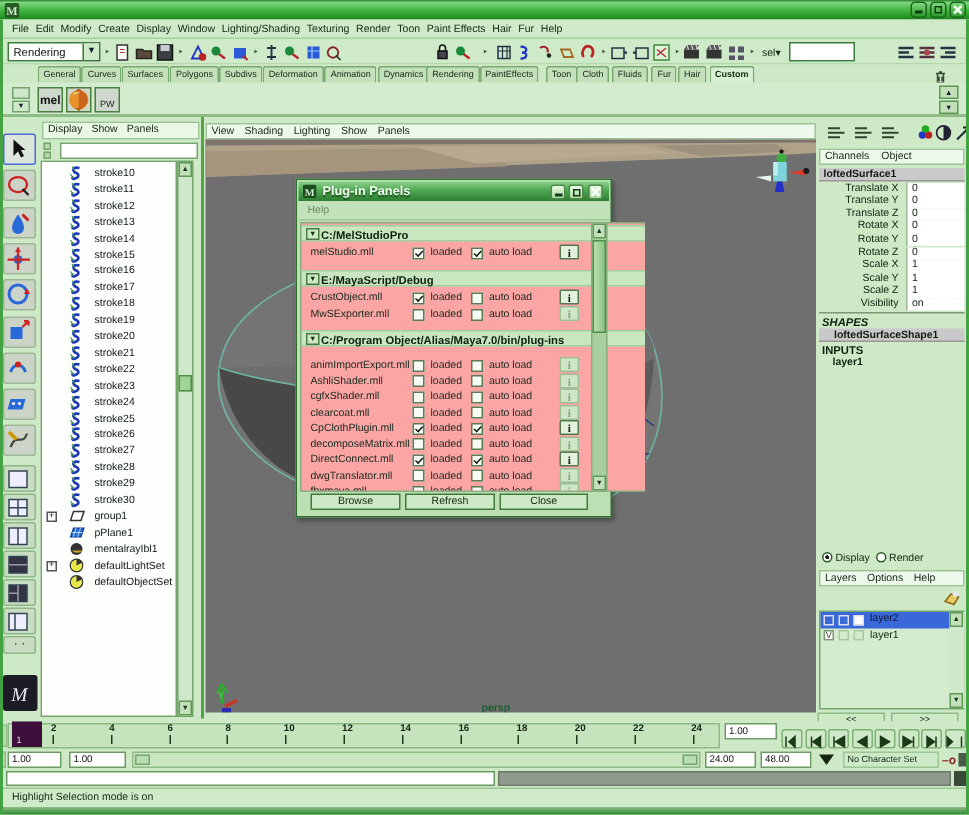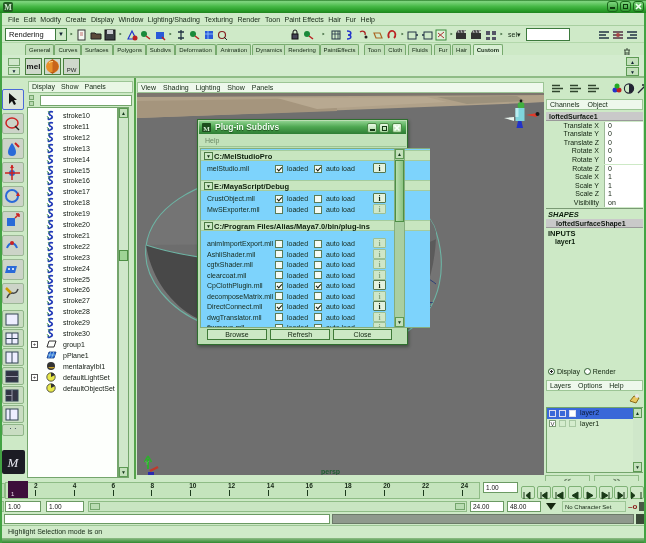--- a/index.html
+++ b/index.html
@@ -51,21 +51,21 @@
 .cbrow{position:absolute;left:1px;width:97px;height:8.6px;font-size:7px;line-height:8.6px;color:#11220f;}
 .cbrow .lab{position:absolute;right:44px;top:0;}
 .cbrow .val{position:absolute;left:58px;top:0;width:39px;background:#fff;height:8.6px;padding-left:3px;border-left:1px solid #9db897;}
 
 #led{position:absolute;left:0px;top:288px;width:99px;height:113px;}
 .radio{display:inline-block;width:7px;height:7px;border-radius:50%;background:#fff;border:1px solid #2c5a2c;vertical-align:-1px;}
 
 #dlg{left:197px;top:119px;width:211px;height:226px;background:#bcdfb4;border:1px solid #2e6e2e;box-shadow:1px 2px 3px rgba(20,40,20,.45);}
 #dlgtitle{position:absolute;left:1px;top:1px;width:207px;height:13px;background:linear-gradient(180deg,#8ed18e 0%,#4fa852 45%,#2e7d33 100%);color:#f2fff2;font-size:8.5px;font-weight:bold;line-height:13px;}
 #dlghelp{position:absolute;left:1px;top:14px;width:207px;height:13px;background:#c2e2ba;border-bottom:1px solid #9cc595;font-size:7px;line-height:13px;color:#6b8a66;padding-left:6px;}
-#dlgscroll{position:absolute;left:2px;top:28px;width:230px;height:180px;background:#7dd3fc;border:1px solid #85ad7d;border-right:none;overflow:hidden;}
+#dlgscroll{position:absolute;left:2px;top:28px;width:230px;height:180px;background:#fca5a5;border:1px solid #85ad7d;border-right:none;overflow:hidden;}
 .sect{position:absolute;left:0;width:100%;height:11px;background:#c8e6c0;border-top:1px solid #a5cc9d;border-bottom:1px solid #a5cc9d;font-size:7.5px;font-weight:bold;line-height:11px;color:#0d1f0d;}
 .sect .arr{position:absolute;left:3px;top:1px;width:9px;height:8px;background:#cde9c6;border:1px solid #4a7a42;font-size:5px;line-height:7px;text-align:center;color:#143014;}
 .sect .stx{position:absolute;left:13px;top:0;}
 .prow{position:absolute;left:0;width:100%;height:11px;font-size:7px;line-height:11px;color:#15281322;}
 .prow .pn{position:absolute;left:6px;top:0;color:#15281a;}
 .cb{position:absolute;top:1.5px;width:8px;height:8px;background:#f6fbf4;border:1px solid #5a7a55;}
 .cb.on:before{content:"";position:absolute;left:1.2px;top:1.6px;width:4px;height:2.2px;border-left:1.2px solid #101810;border-bottom:1.2px solid #101810;transform:rotate(-47deg);}
 .lbl1{position:absolute;left:86px;top:0;color:#15281a;}
 .lbl2{position:absolute;left:125px;top:0;color:#15281a;}
 .ibtn{position:absolute;left:172px;top:0px;width:13px;height:10px;background:#e3f2de;border:1px solid #55784e;border-radius:1px;font-size:7.5px;font-weight:bold;text-align:center;line-height:9px;color:#0d1f0d;font-family:"Liberation Serif",serif;}
@@ -694,21 +694,21 @@
       <div class="abs" style="left:0px;top:397px;width:45px;height:9px;background:#cde9c6;border:1px solid #8fbc86;font-size:6px;text-align:center;line-height:8px;color:#10240e;">&lt;&lt;</div>
       <div class="abs" style="left:49px;top:397px;width:45px;height:9px;background:#cde9c6;border:1px solid #8fbc86;font-size:6px;text-align:center;line-height:8px;color:#10240e;">&gt;&gt;</div>
     </div>
 
   <div class="abs" id="dlg">
     <div id="dlgtitle">
       <svg class="abs" style="left:3px;top:2px" width="9" height="9">
           <rect width="9" height="9" rx="1" fill="#1d4d1d"></rect>
           <text x="4.5" y="7.5" font-size="7" fill="#cfe8cf" text-anchor="middle" font-family="Liberation Serif">M</text>
         </svg>
-      <span style="position:absolute;left:16px;text-shadow:0 1px 1px #174d17;">Plug-in Subdivs</span>
+      <span style="position:absolute;left:16px;text-shadow:0 1px 1px #174d17;">Plug-in Panels</span>
       <div class="dwb" style="right:29px;">
           <span style="position:absolute;left:2px;bottom:1px;width:5px;height:2px;background:#143814;"></span>
         </div>
       <div class="dwb" style="right:17px;">
           <span style="position:absolute;left:2px;top:2px;width:5px;height:5px;border:1px solid #143814;"></span>
         </div>
       <div class="dwb" style="right:4px;">
           <svg width="8" height="8" style="position:absolute;left:0px;top:0px">
             <path d="M1.5,1.5 L6.5,6.5 M6.5,1.5 L1.5,6.5" stroke="#fbfffb" stroke-width="1.6"></path>
           </svg>
@@ -743,21 +743,21 @@
         <div class="prow" style="top:55px;">
           <span class="pn">MwSExporter.mll</span>
           <div class="cb" style="left:74px;"></div>
           <span class="lbl1">loaded</span>
           <div class="cb" style="left:113px;"></div>
           <span class="lbl2">auto load</span>
           <div class="ibtn dim">i</div>
         </div>
         <div class="sect" style="top:71px;">
           <span class="arr">▼</span>
-          <span class="stx">C:/Program Files/Alias/Maya7.0/bin/plug-ins</span>
+          <span class="stx">C:/Program Object/Alias/Maya7.0/bin/plug-ins</span>
         </div>
         <div class="prow" style="top:89px;">
           <span class="pn">animImportExport.mll</span>
           <div class="cb" style="left:74px;"></div>
           <span class="lbl1">loaded</span>
           <div class="cb" style="left:113px;"></div>
           <span class="lbl2">auto load</span>
           <div class="ibtn dim">i</div>
         </div>
         <div class="prow" style="top:99.5px;">

